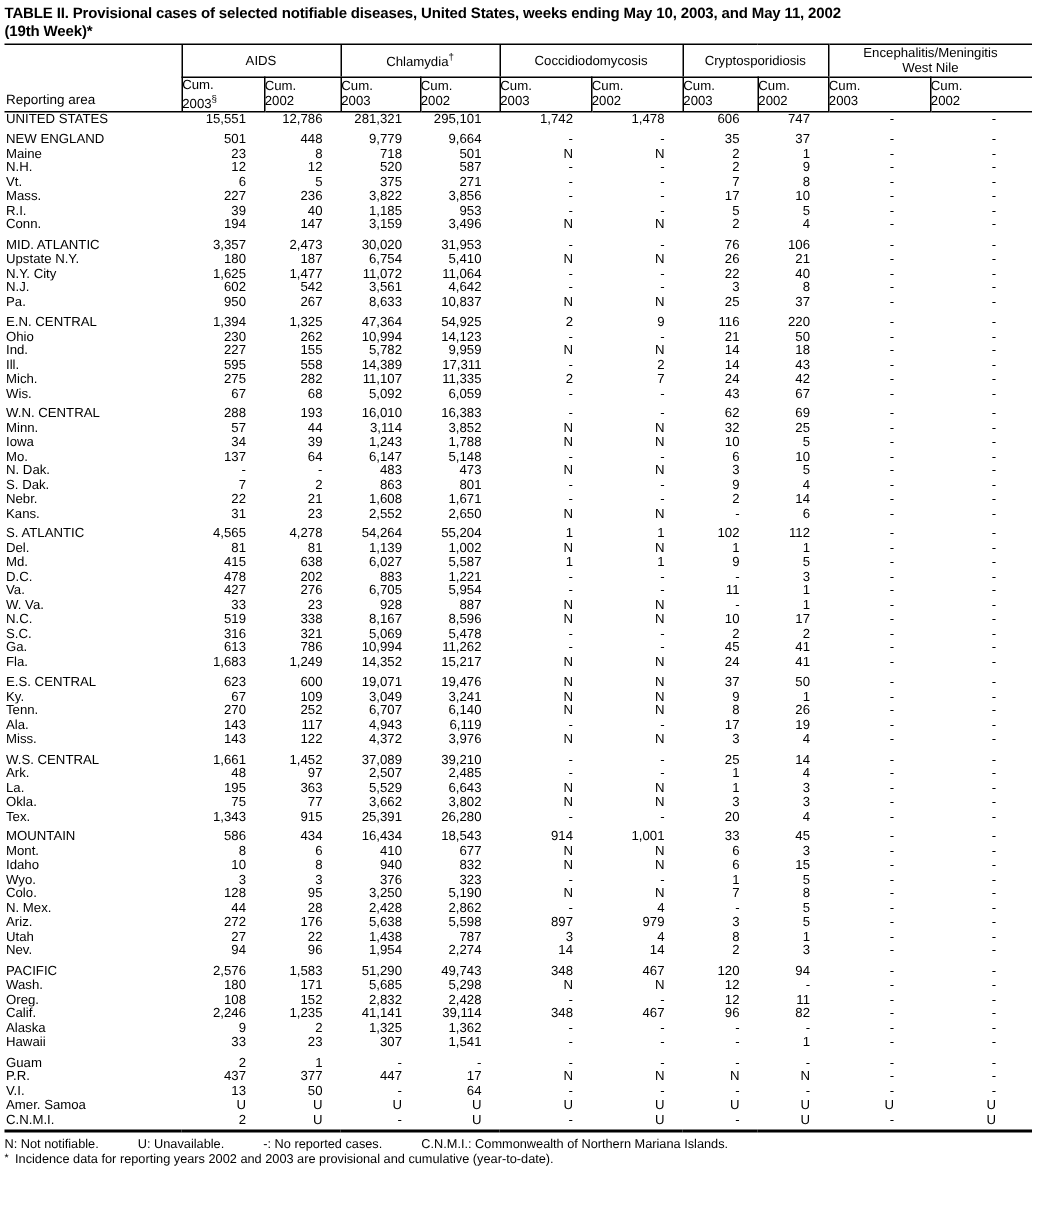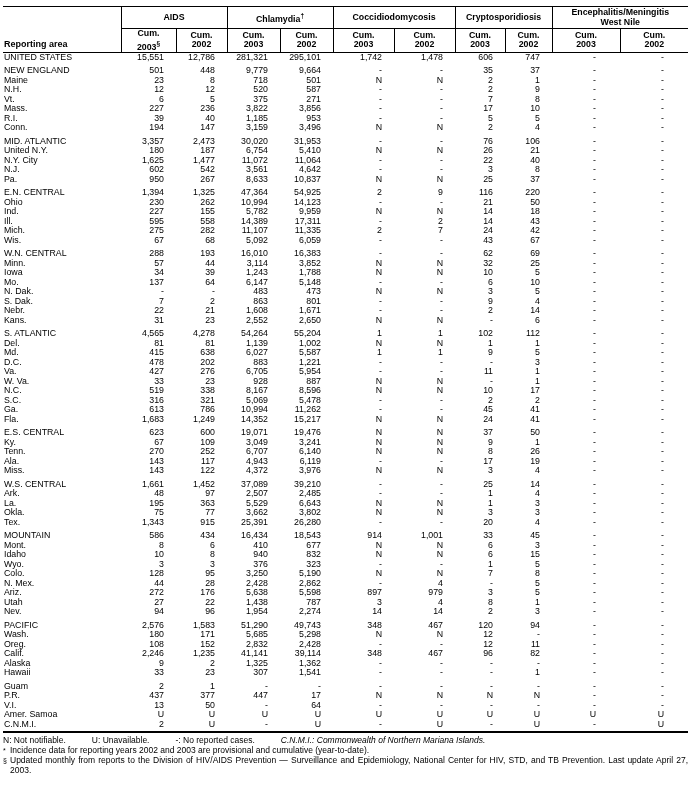--- a/index.html
+++ b/index.html
@@ -6,55 +6,59 @@
   html, body { margin: 0; padding: 0; background: #fff; color: #000; }
   body {
     width: 691px; height: 812px; overflow: hidden;
     font-family: "Liberation Sans", sans-serif;
   }
   .page { padding: 4px 3px 0 3px; }
   .title {
     font-size: 10px; font-weight: bold; line-height: 11.5px; letter-spacing: -0.1px;
   }
   table.nnd { border-collapse: collapse; table-layout: fixed; width: 685px; margin-top: 2px; }
-  thead th { font-weight: bold; font-size: 8.8px; line-height: 9.5px; padding: 0; }
+  thead th { font-weight: normal; font-size: 8.8px; line-height: 9.5px; padding: 0; }
   th.rhead {
     border-top: 1px solid #000; border-bottom: 1px solid #000;
     text-align: left; vertical-align: bottom; padding: 0 0 2px 1px; font-size: 9px;
   }
   th.group {
     border-top: 1px solid #000; border-left: 1px solid #000; border-bottom: 1px solid #000;
     height: 22px; vertical-align: middle; text-align: center;
   }
   th.sub {
     border-left: 1px solid #000; border-bottom: 1px solid #000;
-    height: 20px; vertical-align: middle; text-align: center;
+    height: 20px; vertical-align: middle; text-align: left;
   }
   th sup { font-size: 6.5px; }
   tbody td {
     font-size: 8.8px; line-height: 9.5px; padding: 0;
     white-space: nowrap; overflow: hidden;
   }
   td.area { text-align: left; padding-left: 1px; }
   td.num  { text-align: right; padding-right: 12px; }
   td.wn   { text-align: right; padding-right: 24px; }
   tr.section-start td { padding-top: 4px; }
   tbody tr:last-child td { border-bottom: 2px solid #000; padding-bottom: 2px; }
   .footnotes { margin-top: 3px; font-size: 8.5px; line-height: 9.7px; width: 685px; }
   .legend span { margin-right: 26px; }
-  .legend span:last-child { margin-right: 0; font-style: italic; }
+  .legend span:last-child { margin-right: 0; }
   .note { display: flex; }
   .note .marker { flex: 0 0 7px; width: 7px; font-size: 7px; line-height: 9.7px; }
   .note .ntext { flex: 1; text-align: justify; }
   .note .it { font-style: italic; }
 </style>
 </head>
 <body>
 
 <div class="page">
+  <div class="title">
+    <div>TABLE II. Provisional cases of selected notifiable diseases, United States, weeks ending May 10, 2003, and May 11, 2002</div>
+    <div>(19th Week)*</div>
+  </div>
 
   <table class="nnd">
     <colgroup>
       <col style="width:118px">
       <col style="width:55px">
         <col style="width:51px">
       <col style="width:53px">
         <col style="width:53px">
       <col style="width:61px">
         <col style="width:61px">
@@ -197,21 +201,21 @@
           <td class="num">30,020</td>
           <td class="num">31,953</td>
           <td class="num">-</td>
           <td class="num">-</td>
           <td class="num">76</td>
           <td class="num">106</td>
           <td class="num wn">-</td>
           <td class="num wn">-</td>
         </tr>
         <tr>
-          <td class="area">United N.Y.</td>
+          <td class="area">Upstate N.Y.</td>
           <td class="num">180</td>
           <td class="num">187</td>
           <td class="num">6,754</td>
           <td class="num">5,410</td>
           <td class="num">N</td>
           <td class="num">N</td>
           <td class="num">26</td>
           <td class="num">21</td>
           <td class="num wn">-</td>
           <td class="num wn">-</td>
@@ -961,18 +965,14 @@
   </table>
 
   <div class="footnotes">
     <div class="legend">
       <span>N: Not notifiable.</span><span>U: Unavailable.</span><span>-: No reported cases.</span><span>C.N.M.I.: Commonwealth of Northern Mariana Islands.</span>
     </div>
     <div class="note">
       <span class="marker">*</span>
       <span class="ntext"><span>Incidence data for reporting years 2002 and 2003 are provisional and cumulative (year-to-date).</span><span class="it"></span><span></span></span>
     </div>
-    <div class="note">
-      <span class="marker">§</span>
-      <span class="ntext"><span>Updated monthly from reports to the Division of HIV/AIDS Prevention — Surveillance and Epidemiology, National Center for HIV, STD, and TB Prevention. Last update April 27, 2003.</span><span class="it"></span><span></span></span>
-    </div>
   </div>
 </div>
 
 </body></html>

